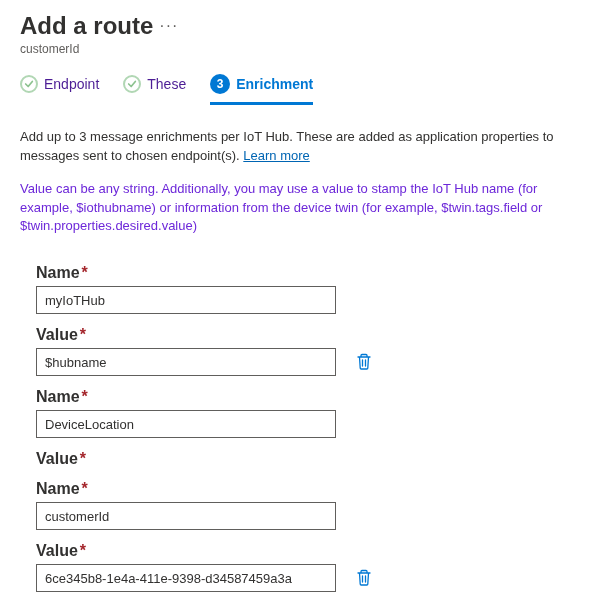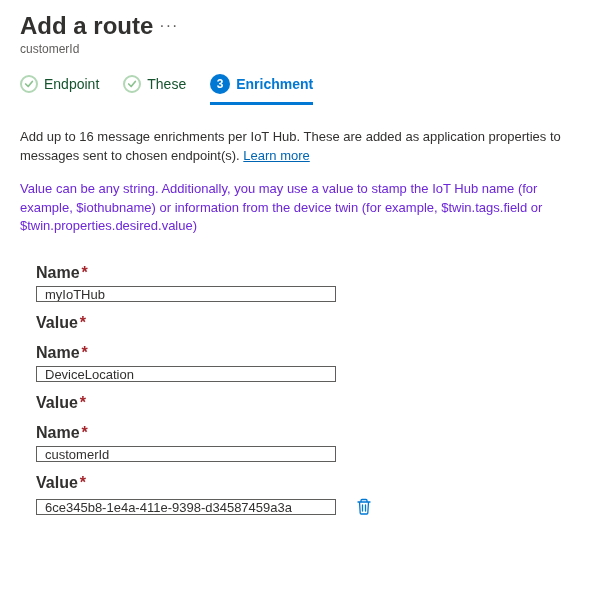--- a/index.html
+++ b/index.html
@@ -42,21 +42,21 @@
     gap: 24px;
     padding: 14px 20px 0 20px;
     border-bottom: 1px solid transparent;
   }
   .step {
     display: flex;
     align-items: center;
     gap: 6px;
     padding-bottom: 8px;
     font-size: 14px;
-    color: #14532d;
+    color: #4c1d95;
     cursor: pointer;
     border-bottom: 3px solid transparent;
   }
   .step.active {
     color: #0078d4;
     font-weight: 600;
     border-bottom-color: #0078d4;
   }
   .step-check {
     width: 18px;
@@ -115,21 +115,21 @@
     color: #a4262c;
     margin-left: 2px;
   }
   .row {
     display: flex;
     align-items: center;
     gap: 18px;
   }
   .input {
     width: 300px;
-    height: 16px;
+    height: 28px;
     padding: 3px 8px;
     font-size: 13px;
     font-family: inherit;
     color: #323130;
     border: 1px solid #605e5c;
     background: #fff;
     outline: none;
   }
   .delete-btn {
     background: none;
@@ -171,35 +171,43 @@
     <span>These</span>
   </div>
   <div class="step active">
     <span class="step-num">3</span>
     <span>Enrichment</span>
   </div>
 </div>
 
 <div class="content">
   <div class="intro">
-    <span>Add up to 16 message enrichments per IoT Hub. These are added as application properties to messages sent to chosen endpoint(s). </span><a>Learn more</a>
+    <span>Add up to 3 message enrichments per IoT Hub. These are added as application properties to messages sent to chosen endpoint(s). </span><a>Learn more</a>
   </div>
   <div class="hint">Value can be any string. Additionally, you may use a value to stamp the IoT Hub name (for example, $iothubname) or information from the device twin (for example, $twin.tags.field or $twin.properties.desired.value)</div>
 </div>
 
 <div class="form">
 
   <div class="field">
     <div class="label"><span>Name</span><span class="req">*</span></div>
     <div class="row">
       <input class="input" type="text" value="myIoTHub" style="">
     </div>
   </div>
   <div class="field">
     <div class="label"><span>Value</span><span class="req">*</span></div>
+    <div class="row">
+      <input class="input" type="text" value="$hubname" style="">
+      <button class="delete-btn">
+        <svg width="16" height="18" viewBox="0 0 16 18">
+            <path d="M2 4 h12 M5 4 V2.5 a1 1 0 0 1 1 -1 h4 a1 1 0 0 1 1 1 V4 M3.5 4 l0.7 11 a1 1 0 0 0 1 1 h5.6 a1 1 0 0 0 1 -1 l0.7 -11 M6.5 7 v6 M9.5 7 v6" stroke="#0078d4" stroke-width="1.3" fill="none" stroke-linecap="round"></path>
+          </svg>
+      </button>
+    </div>
   </div>
 
   <div class="field">
     <div class="label"><span>Name</span><span class="req">*</span></div>
     <div class="row">
       <input class="input" type="text" value="DeviceLocation" style="">
     </div>
   </div>
   <div class="field">
     <div class="label"><span>Value</span><span class="req">*</span></div>

